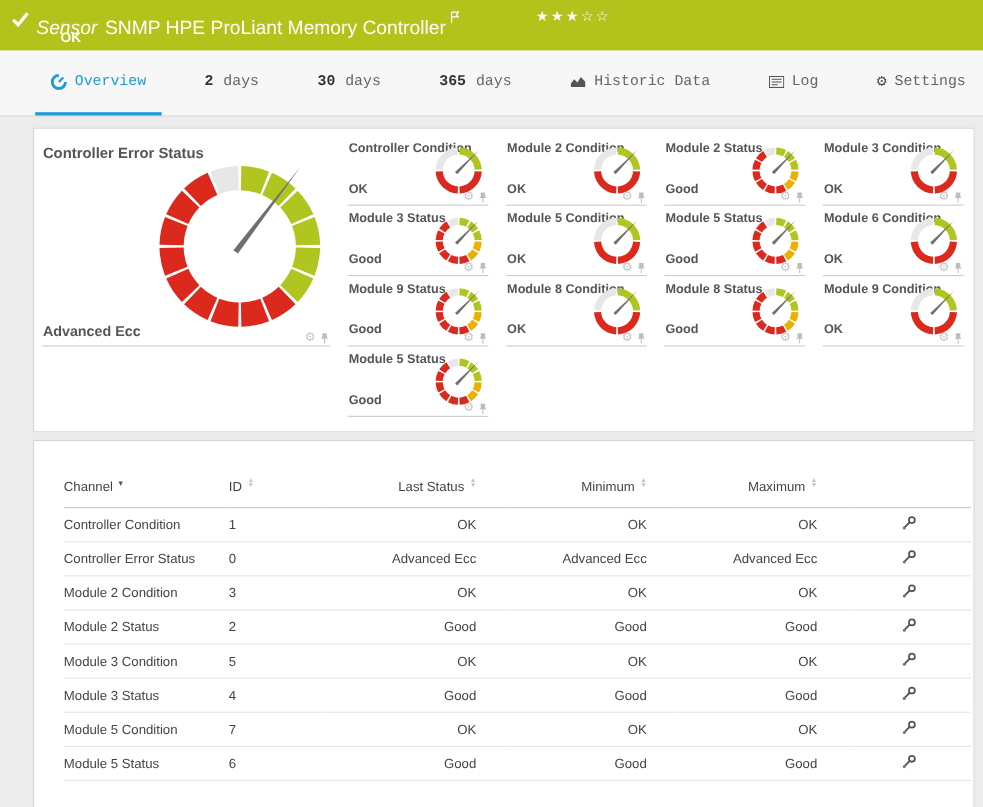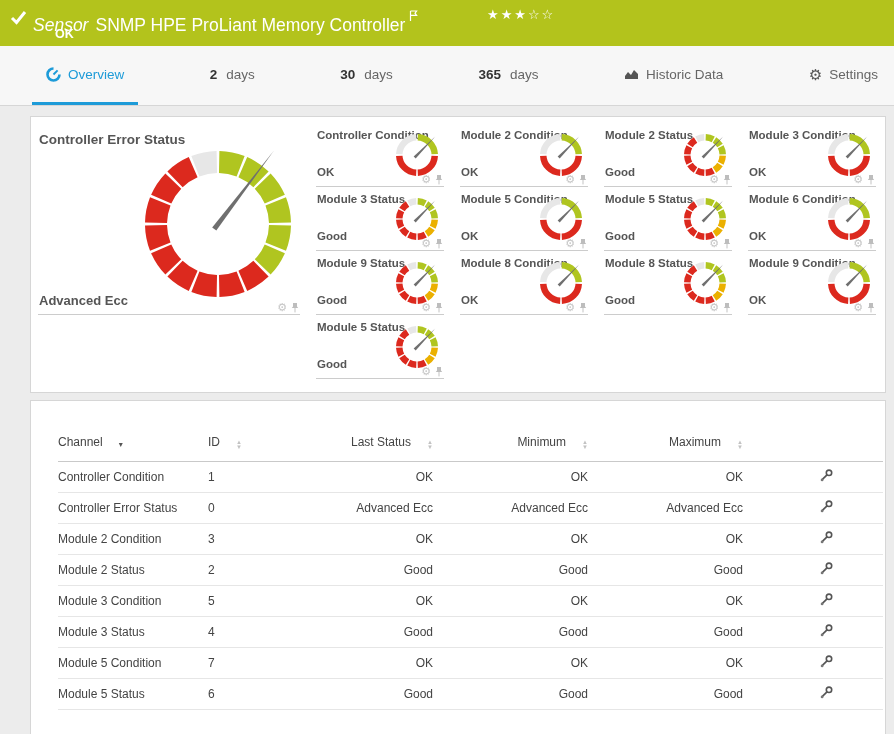--- a/index.html
+++ b/index.html
@@ -14,20 +14,21 @@
   .banner-title .prefix{font-style:italic;margin-right:7px;}
   .banner-flag{margin-left:4px;vertical-align:9px;}
   .banner-stars{position:absolute;left:487px;top:7px;font-size:13px;letter-spacing:2px;}
   .banner-status{position:absolute;left:55px;top:27px;font-size:12.5px;font-weight:bold;}
   
   .tabbar{
     position:absolute;top:46px;left:0;width:894px;height:60px;background:#f7f7f7;
     border-bottom:1px solid #d6d6d6;box-sizing:border-box;
     display:flex;justify-content:space-between;align-items:stretch;
     padding:0 2px 0 32px;
+    font-family:Liberation Mono, monospace;
   }
   .tab{
     display:flex;align-items:center;gap:7px;padding:0 14px;font-size:13.5px;color:#666;
     border-bottom:3px solid transparent;box-sizing:border-box;cursor:pointer;white-space:nowrap;
   }
   .tab.active{color:#1d9bd8;border-bottom-color:#1d9bd8;}
   .tab b{color:#333;margin-right:2px;}
   .ticon{display:inline-flex;align-items:center;}
   .gear-glyph{font-size:15px;color:#555;line-height:1;}
   
@@ -48,21 +49,21 @@
   .glarge .gauge-wrap{position:absolute;left:87px;top:1px;width:200px;height:200px;}
   .gcell svg{overflow:visible;display:block;}
   
   .tpanel{position:absolute;left:30px;top:400px;width:856px;height:334px;background:#fff;
     border:1px solid #d6d6d6;border-bottom:none;box-sizing:border-box;overflow:hidden;}
   table{border-collapse:collapse;margin:30px 0 0 27px;font-size:12px;color:#444;table-layout:fixed;}
   th{font-weight:normal;text-align:left;padding:4px 0 12px;border-bottom:1px solid #c9c9c9;color:#444;cursor:pointer;}
   td{padding:6px 0;border-bottom:1px solid #e6e6e6;}
   .num{text-align:right;padding-right:30px;}
   th.num .hwrap{justify-content:flex-end;}
-  .hwrap{display:flex;align-items:flex-end;gap:16px;}
+  .hwrap{display:flex;align-items:flex-start;gap:5px;}
   .sorticons{display:inline-flex;flex-direction:column;font-size:6px;line-height:4.5px;color:#c2c2c2;}
   .sortdesc{font-size:8px;color:#555;}
   .wrench-td{padding-left:46px;}
   .wrench{cursor:pointer;display:inline-block;}
 </style>
 </head>
 <body>
 
 <div class="banner">
   <span class="banner-check">
@@ -101,20 +102,31 @@
     <b>365</b>
     <span>days</span>
   </div>
   <div class="tab">
     <span class="ticon">
       <svg width="15" height="12" viewBox="0 0 15 12">
           <path d="M1 11 V8 L4 4 L7 7 L10 2 L14 6 V11 Z" fill="#555"></path>
         </svg>
     </span>
     <span>Historic Data</span>
+  </div>
+  <div class="tab">
+    <span class="ticon">
+      <svg width="14" height="11" viewBox="0 0 14 11">
+          <rect x="0.5" y="0.5" width="13" height="10" fill="none" stroke="#555"></rect>
+          <line x1="2.5" y1="3" x2="11.5" y2="3" stroke="#555"></line>
+          <line x1="2.5" y1="5.5" x2="11.5" y2="5.5" stroke="#555"></line>
+          <line x1="2.5" y1="8" x2="8" y2="8" stroke="#555"></line>
+        </svg>
+    </span>
+    <span>Log</span>
   </div>
   <div class="tab">
     <span class="ticon gear-glyph">⚙</span>
     <span>Settings</span>
   </div>
 </div>
 
 <div class="gpanel">
   <div class="ggrid">
     <div class="gcell glarge">

